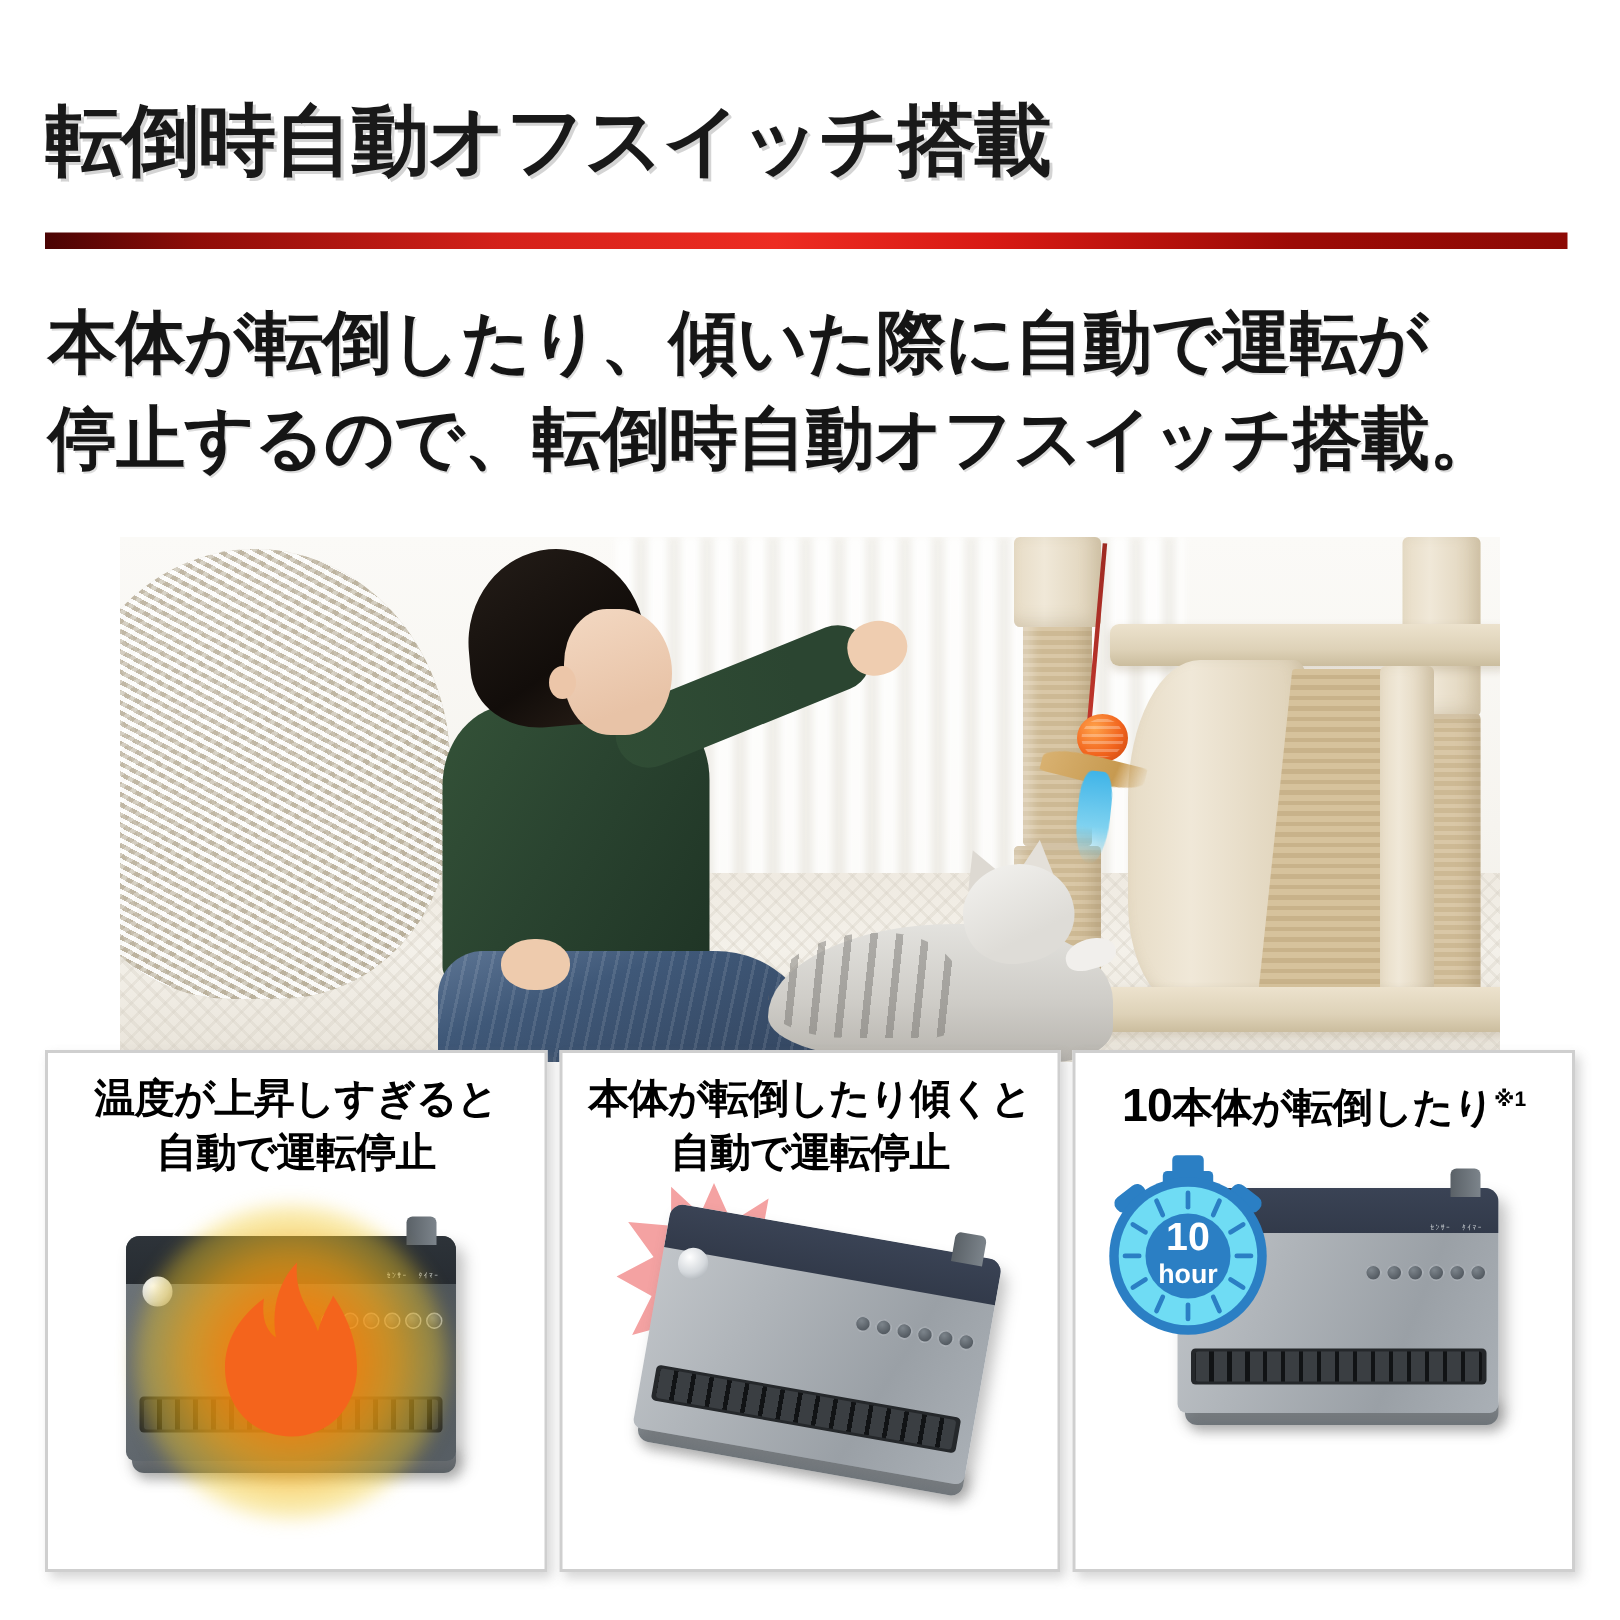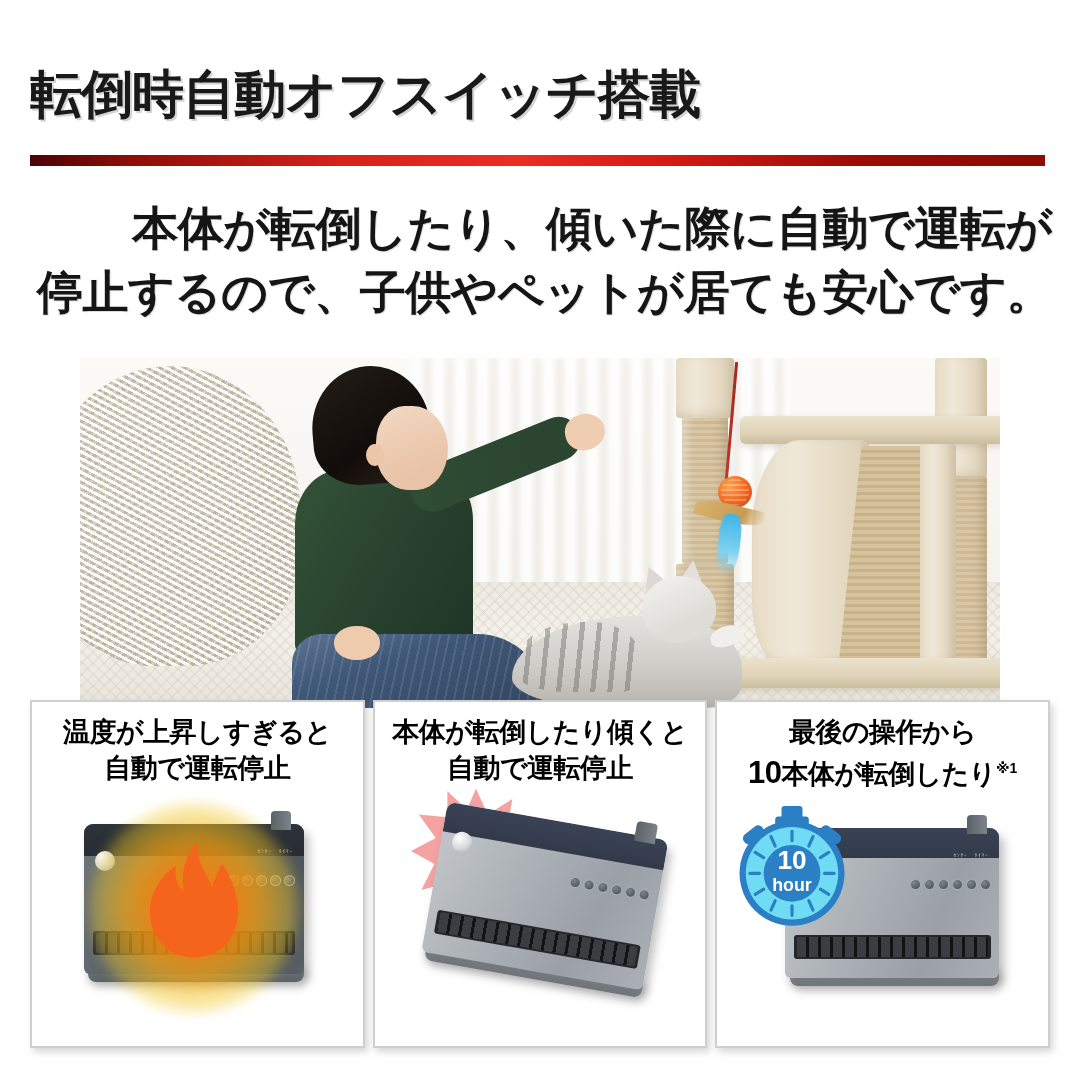--- a/index.html
+++ b/index.html
@@ -56,21 +56,20 @@
     position: absolute;
     left: 32px;
     top: 196px;
     width: 1020px;
     font-size: 46px;
     font-weight: 700;
     color: #151515;
     line-height: 64px;
     letter-spacing: -0.5px;
     text-shadow: 1px 1px 0 rgba(170,170,170,0.4);
-    text-align: right;
   }
   .subtitle .line { display: block; white-space: nowrap; }
 
   
   .photo {
     position: absolute;
     left: 80px;
     top: 358px;
     width: 920px;
     height: 350px;
@@ -400,21 +399,21 @@
 <body>
 
 <div id="page">
 
   <div class="headline">転倒時自動オフスイッチ搭載</div>
 
   <div class="accent-bar"></div>
 
   <div class="subtitle">
     <span class="line">本体が転倒したり、傾いた際に自動で運転が</span>
-    <span class="line">停止するので、子供やペットが居ても安心です。</span>
+    <span class="line">停止するので、転倒時自動オフスイッチ搭載。</span>
   </div>
 
   <div class="photo">
     <div class="ph-bg"></div>
     <div class="ph-curtain"></div>
     <div class="ph-floor"></div>
 
     <div class="ph-rattan"></div>
 
     <div class="ct ct-post" style="left:602px; top:0;   width:46px; height:206px;"></div>
@@ -517,21 +516,20 @@
             <div class="ht-vent"></div>
           </div>
           <div class="ht-knob"></div>
         </div>
 
       </div>
     </div>
 
     <div class="card">
       <div class="card-title">
-        <span class="ttl-line">最後の操作から</span>
         <span class="ttl-line"><span class="big">10</span><span>本体が転倒したり</span><sup>※1</sup></span>
       </div>
       <div class="card-figure">
 
         <div class="heater light" style="left:68px; top:32px; width:214px; height:150px;">
           <div class="ht-base"></div>
           <div class="ht-body">
             <div class="ht-top"></div>
             <div class="ht-labels">ｾﾝｻｰ&nbsp;&nbsp;&nbsp;ﾀｲﾏｰ</div>
             <div class="ht-btns">

